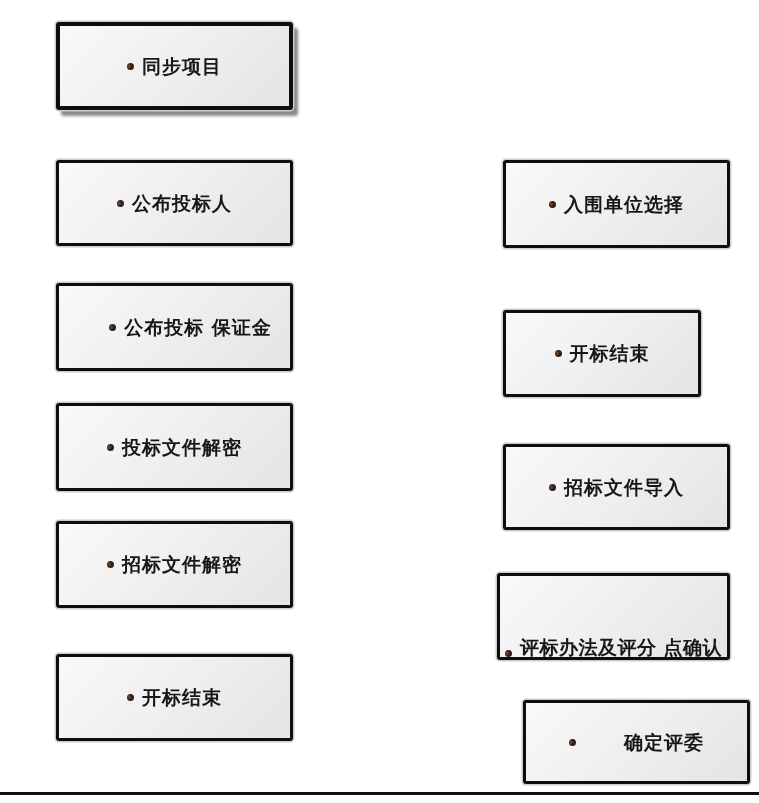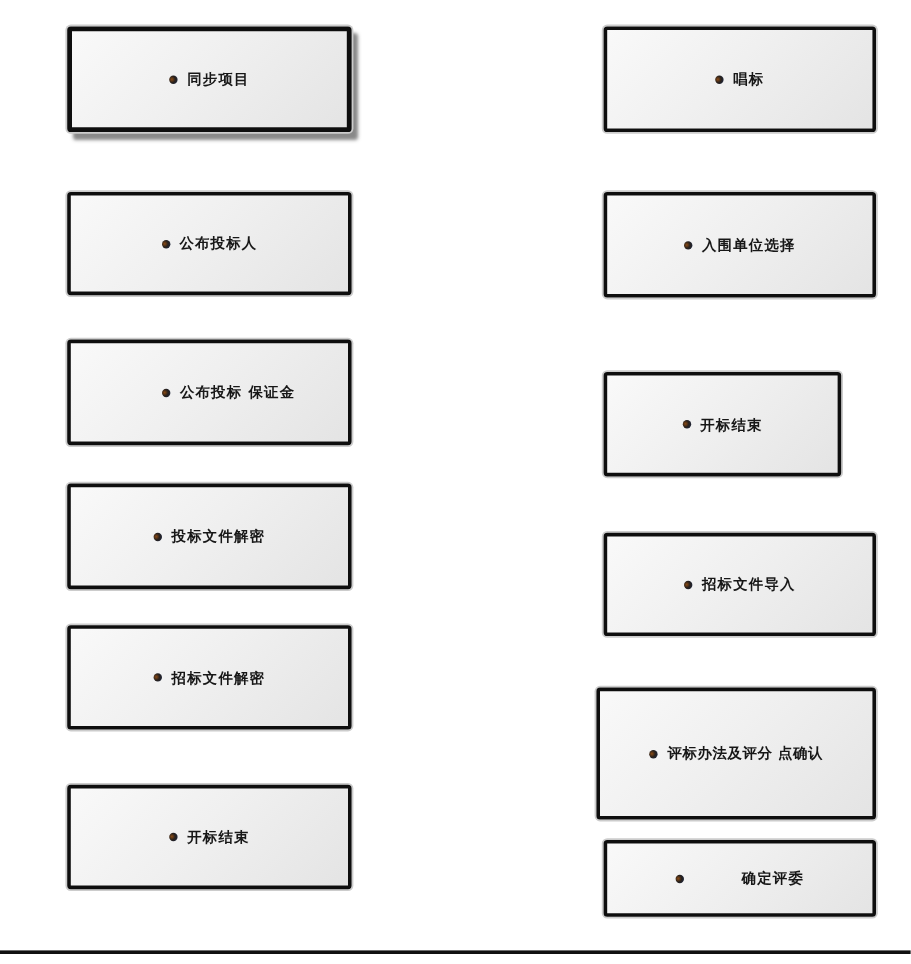--- a/index.html
+++ b/index.html
@@ -35,21 +35,21 @@
   }
   .btn .bullet {
     width: 7px;
     height: 7px;
     border-radius: 50%;
     margin-right: 8px;
     flex: 0 0 auto;
     background: radial-gradient(circle at 32% 45%, #8a4a14 0%, #27201c 45%, #1c2a4a 100%);
   }
   .btn .lbl {
-    font-size: 12px;
+    font-size: 19px;
     font-weight: bold;
     color: #171717;
     letter-spacing: 1px;
     white-space: nowrap;
     line-height: 1;
   }
   .bottom-divider {
     position: absolute;
     left: 0;
     top: 792px;
@@ -86,45 +86,41 @@
   <div class="btn" style="left:56px; top:521px; width:237px; height:87px;">
     <span class="bullet"></span>
     <span class="lbl">招标文件解密</span>
   </div>
 
   <div class="btn" style="left:56px; top:654px; width:237px; height:87px;">
     <span class="bullet"></span>
     <span class="lbl">开标结束</span>
   </div>
 
-  <div class="btn" style="left:503px; top:22px; width:227px; height:88px;">
-    <span class="bullet"></span>
-    <span class="lbl">唱标</span>
-  </div>
 
   <div class="btn" style="left:503px; top:160px; width:227px; height:88px;">
     <span class="bullet"></span>
     <span class="lbl">入围单位选择</span>
   </div>
 
   <div class="btn" style="left:503px; top:310px; width:198px; height:87px;">
     <span class="bullet"></span>
     <span class="lbl">开标结束</span>
   </div>
 
   <div class="btn" style="left:503px; top:444px; width:227px; height:86px;">
     <span class="bullet"></span>
     <span class="lbl">招标文件导入</span>
   </div>
 
-  <div class="btn" style="left:497px; top:573px; width:233px; height:110px;">
+  <div class="btn" style="left:497px; top:573px; width:233px; height:87px;align-items:flex-end;">
     <span class="bullet"></span>
     <span class="lbl" style="letter-spacing:0.5px;">评标办法及评分 点确认</span>
   </div>
 
-  <div class="btn" style="left:503px; top:700px; width:227px; height:64px;gap:40px;">
+  <div class="btn" style="left:523px; top:700px; width:227px; height:84px;gap:40px;">
     <span class="bullet"></span>
     <span class="lbl">确定评委</span>
   </div>
 
   <div class="bottom-divider"></div>
 
 </div>
 
 </body></html>

